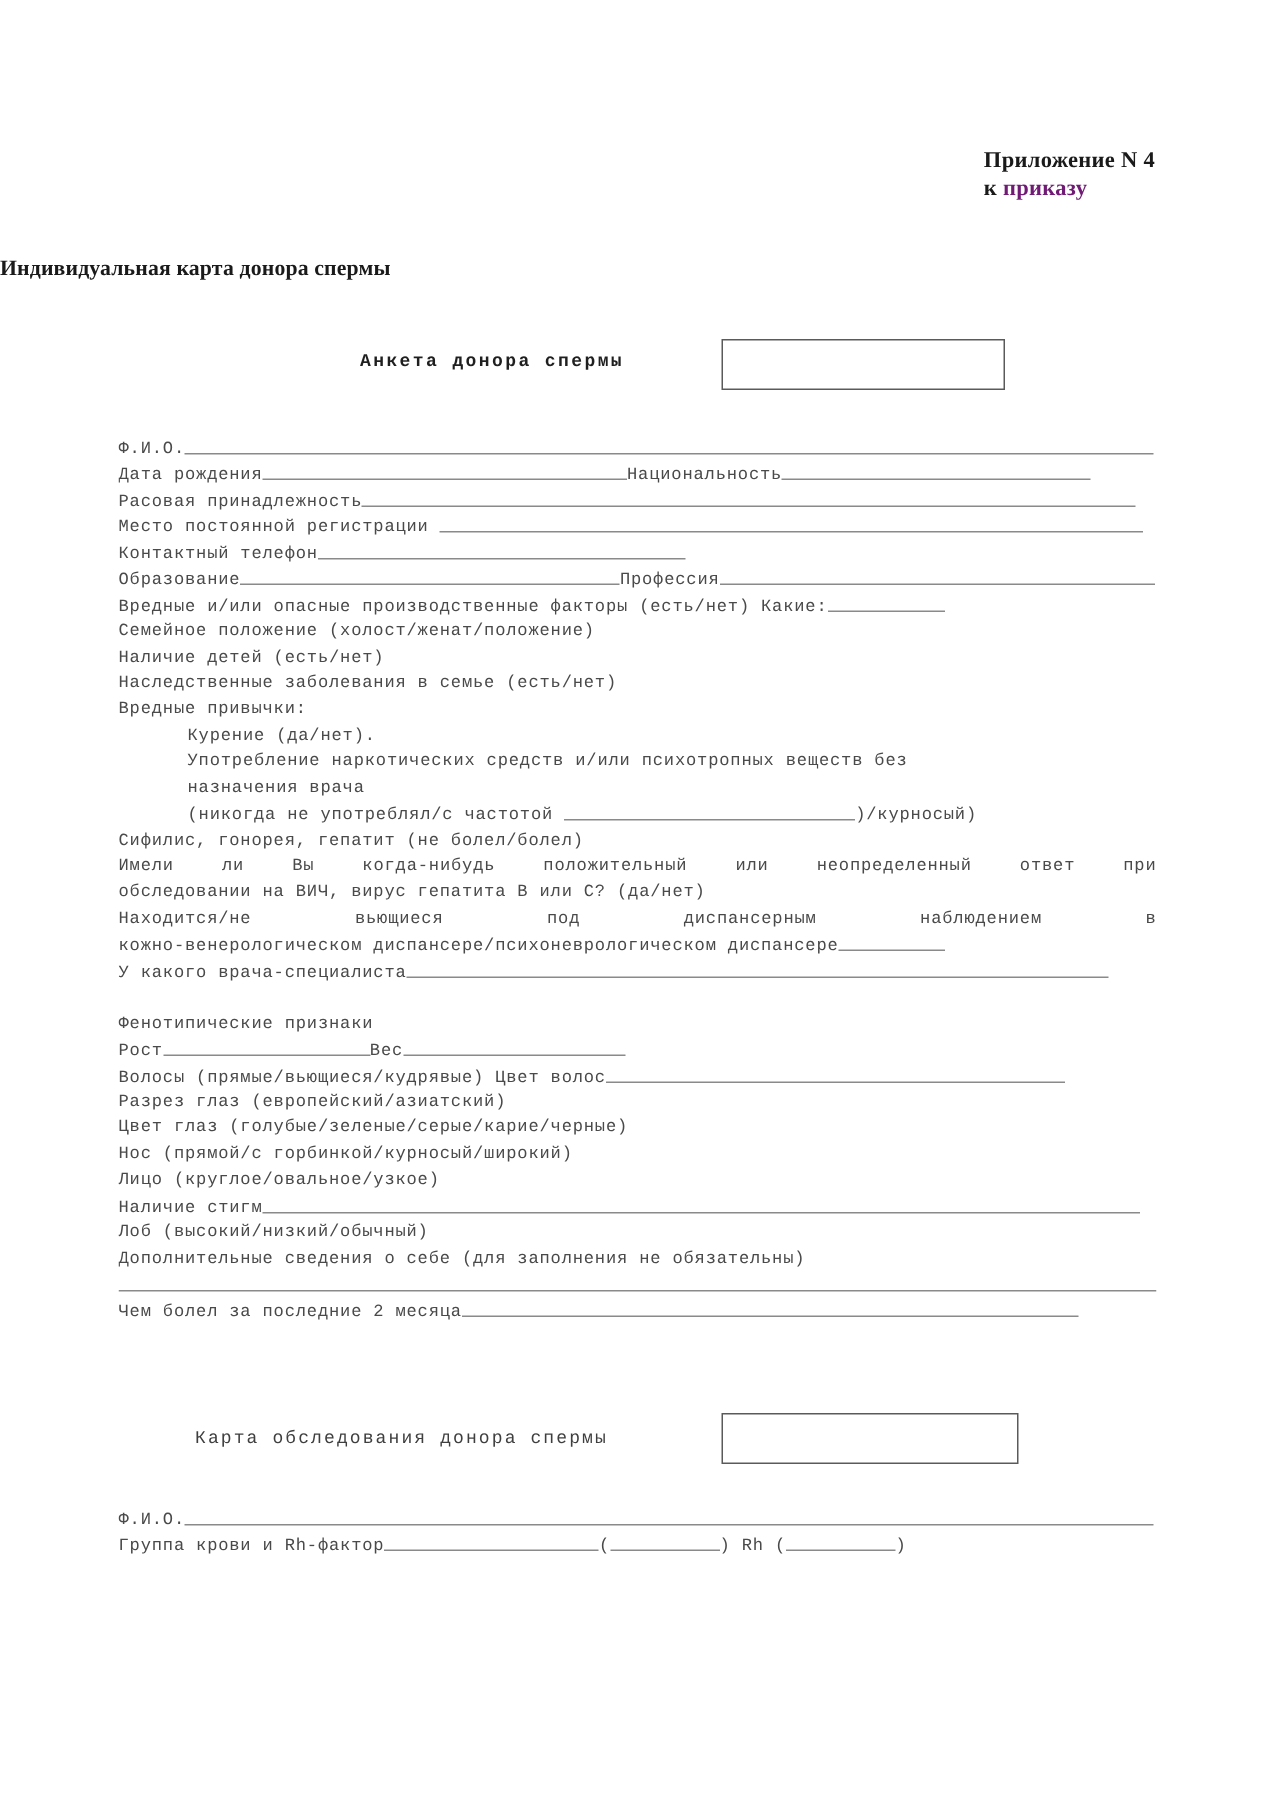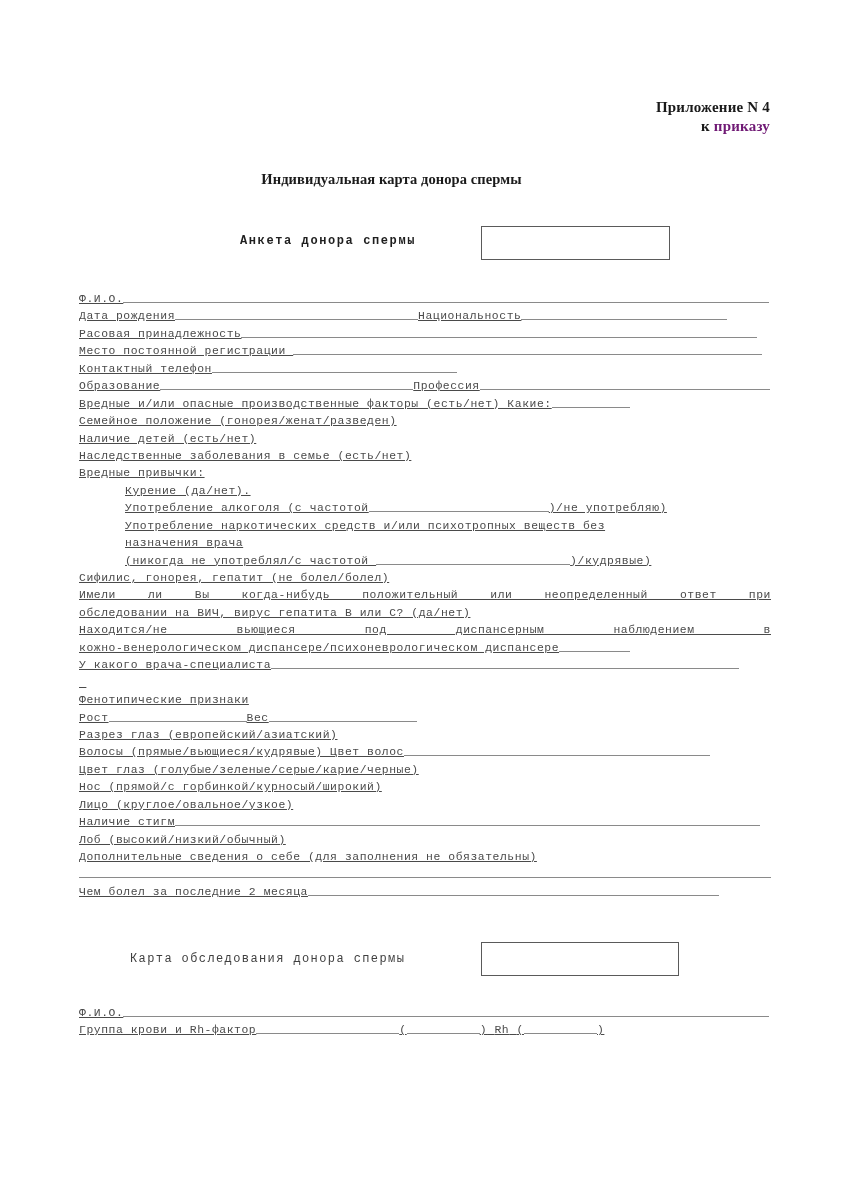--- a/index.html
+++ b/index.html
@@ -22,21 +22,20 @@
     top: 0; left: 0;
     width: 849px;
     height: 1200px;
   }
 
   
   .appendix {
     position: absolute;
     top: 98px;
     right: 79px;
-    text-align: right;
     font-family: "Liberation Serif", "DejaVu Serif", serif;
     font-size: 15px;
     font-weight: bold;
     color: #1a1a1a;
     line-height: 19px;
     letter-spacing: 0.2px;
   }
   .appendix .line2 {
     font-weight: bold;
   }
@@ -45,21 +44,20 @@
     font-weight: bold;
     text-decoration: none;
     cursor: pointer;
   }
 
   .doc-title {
     position: absolute;
     top: 171px;
     left: 0;
     width: 783px;
-    text-align: center;
     font-family: "Liberation Serif", "DejaVu Serif", serif;
     font-size: 14.5px;
     font-weight: bold;
     color: #1a1a1a;
     letter-spacing: 0.1px;
   }
 
   
   .section-head {
     position: absolute;
@@ -84,21 +82,20 @@
     width: 692px;
     font-size: 11.4px;
     line-height: 17.45px;
     letter-spacing: 0.55px;
     color: #4a4a4a;
   }
   .form .row {
     height: 17.45px;
     white-space: nowrap;
     overflow: hidden;
-    text-decoration: underline;
   }
   .form .row.just {
     white-space: normal;
     text-align: justify;
     text-align-last: justify;
   }
   .form .row.just.last {
     text-align-last: left;
   }
   .form .row.indent { padding-left: 46px; }
@@ -139,53 +136,52 @@
     <div class="row"><span>Расовая принадлежность</span><span class="ul" style="width:516px;"></span></div>
 
     <div class="row"><span>Место постоянной регистрации </span><span class="ul" style="width:469px;"></span></div>
 
     <div class="row"><span>Контактный телефон</span><span class="ul" style="width:245px;"></span></div>
 
     <div class="row"><span>Образование</span><span class="ul" style="width:253px;"></span><span>Профессия</span><span class="ul" style="width:290px;"></span></div>
 
     <div class="row"><span>Вредные и/или опасные производственные факторы (есть/нет) Какие:</span><span class="ul" style="width:78px;"></span></div>
 
-    <div class="row">Семейное положение (гонорея/женат/разведен)</div>
+    <div class="row">Семейное положение (холост/женат/положение)</div>
     <div class="row">Наличие детей (есть/нет)</div>
     <div class="row">Наследственные заболевания в семье (есть/нет)</div>
     <div class="row">Вредные привычки:</div>
 
     <div class="row indent">Курение (да/нет).</div>
 
-    <div class="row indent"><span>Употребление алкоголя (с частотой</span><span class="ul" style="width:180px;"></span><span>)/не употребляю)</span></div>
 
     <div class="row indent">Употребление наркотических средств и/или психотропных веществ без</div>
     <div class="row indent">назначения врача</div>
 
-    <div class="row indent"><span>(никогда не употреблял/с частотой </span><span class="ul" style="width:194px;"></span><span>)/кудрявые)</span></div>
+    <div class="row indent"><span>(никогда не употреблял/с частотой </span><span class="ul" style="width:194px;"></span><span>)/курносый)</span></div>
 
     <div class="row">Сифилис, гонорея, гепатит (не болел/болел)</div>
 
     <div class="row just">Имели ли Вы когда-нибудь положительный или неопределенный ответ при</div>
     <div class="row just last">обследовании на ВИЧ, вирус гепатита В или С? (да/нет)</div>
 
     <div class="row just">Находится/не вьющиеся под диспансерным наблюдением в</div>
     <div class="row"><span>кожно-венерологическом диспансере/психоневрологическом диспансере</span><span class="ul" style="width:71px;"></span></div>
 
     <div class="row"><span>У какого врача-специалиста</span><span class="ul" style="width:468px;"></span></div>
 
     <div class="row blank">&nbsp;</div>
 
     <div class="row">Фенотипические признаки</div>
 
     <div class="row"><span>Рост</span><span class="ul" style="width:138px;"></span><span>Вес</span><span class="ul" style="width:148px;"></span></div>
 
+    <div class="row"><span>Волосы (прямые/вьющиеся/кудрявые) Цвет волос</span><span class="ul" style="width:306px;"></span></div>
+
     <div class="row">Разрез глаз (европейский/азиатский)</div>
-
-    <div class="row"><span>Волосы (прямые/вьющиеся/кудрявые) Цвет волос</span><span class="ul" style="width:306px;"></span></div>
     <div class="row">Цвет глаз (голубые/зеленые/серые/карие/черные)</div>
     <div class="row">Нос (прямой/с горбинкой/курносый/широкий)</div>
     <div class="row">Лицо (круглое/овальное/узкое)</div>
 
     <div class="row"><span>Наличие стигм</span><span class="ul" style="width:585px;"></span></div>
 
     <div class="row">Лоб (высокий/низкий/обычный)</div>
     <div class="row">Дополнительные сведения о себе (для заполнения не обязательны)</div>
 
     <div class="row"><span class="ul" style="width:692px;"></span></div>

